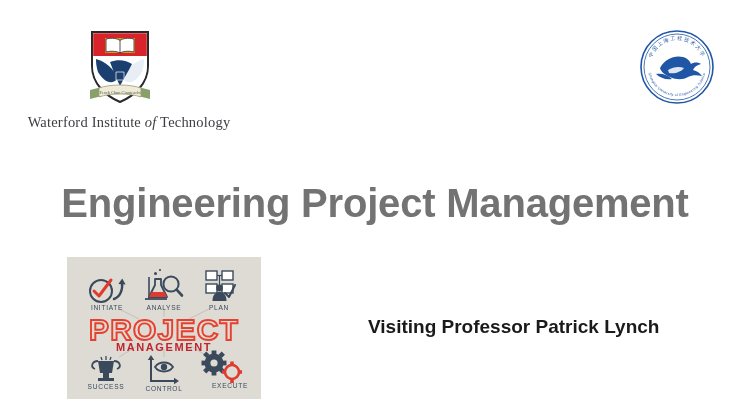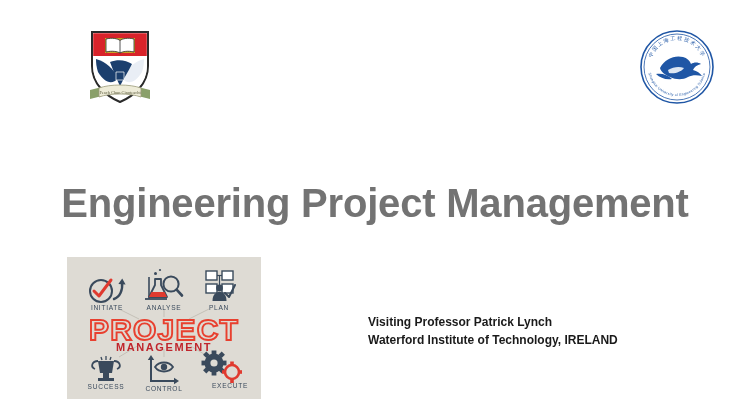--- a/index.html
+++ b/index.html
@@ -67,21 +67,21 @@
     font-weight: bold;
     color: #737373;
     letter-spacing: -0.2px;
   }
 
   
   #presenter-block {
     position: absolute;
     left: 368px;
     top: 313px;
-    font-size: 12px;
+    font-size: 19px;
     font-weight: bold;
     color: #1a1a1a;
     line-height: 1.5;
   }
 
   
   #pm-infographic {
     position: absolute;
     left: 67px;
     top: 257px;
@@ -122,20 +122,25 @@
 
       <g>
         <path d="M4 64 L16 61 L16 70 L4 73 Z" fill="#8aa06a"></path>
         <path d="M64 64 L52 61 L52 70 L64 73 Z" fill="#8aa06a"></path>
         <path d="M13 62 C24 58 44 58 55 62 L55 71 C44 67 24 67 13 71 Z" fill="#eeecd8" stroke="#9a9a7a" stroke-width="0.8"></path>
         <text x="34" y="68.4" font-family="Liberation Serif, serif" font-size="4.4" fill="#5a5a3c" text-anchor="middle">Feach Chun Cinnteacht</text>
       </g>
     </svg>
   </div>
 
+  <div id="wit-wordmark">
+    <span>Waterford Institute</span>
+    <span class="it">of</span>
+    <span>Technology</span>
+  </div>
 </div>
 
 <div id="sues-seal">
   <svg viewBox="0 0 78 78" width="78" height="78" xmlns="http://www.w3.org/2000/svg">
     <defs>
       <path id="arcTop" d="M 12 39 A 27 27 0 0 1 66 39" fill="none"></path>
       <path id="arcBottom" d="M 10 39 A 29 29 0 0 0 68 39" fill="none"></path>
     </defs>
     <circle cx="39" cy="39" r="36" fill="none" stroke="#1f56a5" stroke-width="1.6"></circle>
     <circle cx="39" cy="39" r="33" fill="none" stroke="#1f56a5" stroke-width="0.8"></circle>
@@ -251,14 +256,13 @@
         <rect x="155" y="113.2" width="4" height="3.6"></rect>
         <rect x="171" y="113.2" width="4" height="3.6"></rect>
       </g>
     </g>
     <text x="163" y="131" font-family="Liberation Sans, sans-serif" font-size="6.6" fill="#3a4a5c" text-anchor="middle" letter-spacing="0.7">EXECUTE</text>
   </svg>
 </div>
 
 <div id="presenter-block">
   <div>Visiting Professor Patrick Lynch</div>
-  <div>Waterford Institute of Technology, IRELAND</div>
 </div>
 
 </body></html>

